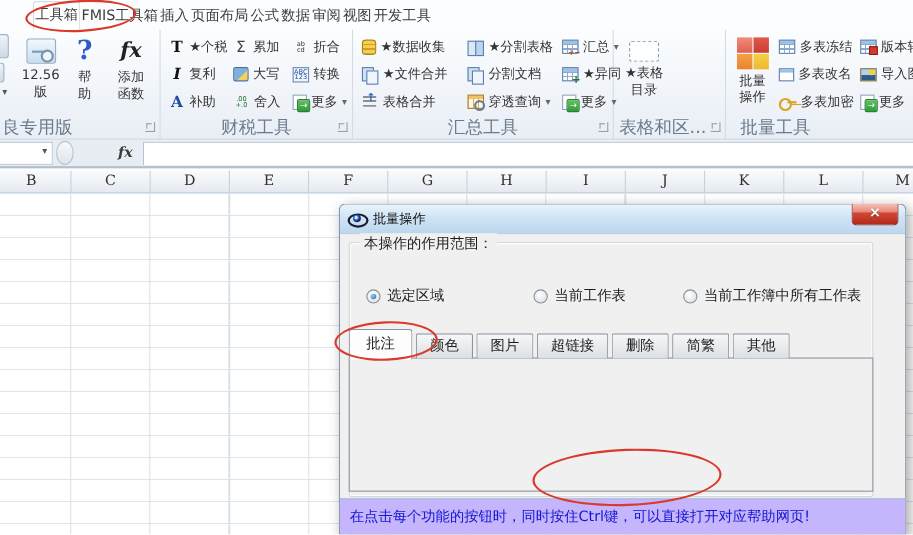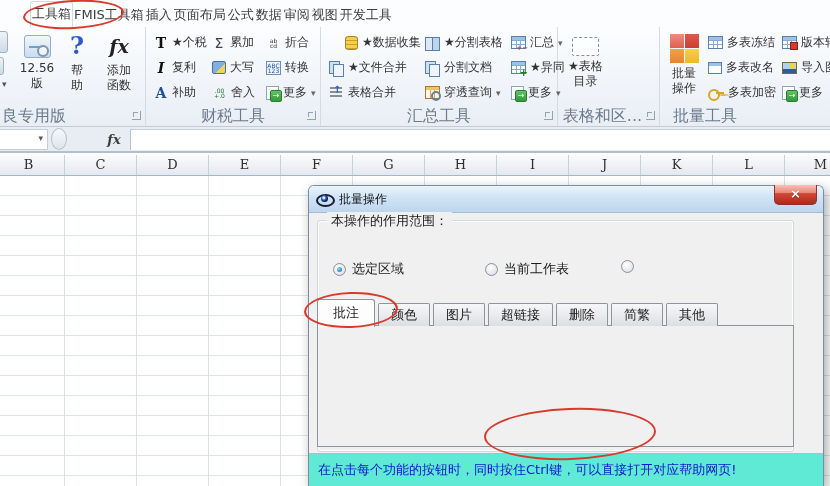--- a/index.html
+++ b/index.html
@@ -95,21 +95,21 @@
   .radio.selected .rdot{position:relative}
   .radio.selected .rdot::after{content:"";position:absolute;left:3px;top:3px;width:5px;height:5px;border-radius:50%;background:radial-gradient(circle at 35% 35%,#8fd2f2,#1b66a8)}
   .dtabs{position:absolute;left:8px;top:112px;height:28px;display:flex;align-items:flex-end;z-index:3}
   .dtab{height:23px;line-height:21px;padding:0 12px;margin-right:3px;background:linear-gradient(#f6f7f8,#dcdfe2);border:1px solid #8d93a0;border-bottom:none;border-radius:2px 2px 0 0;font-size:13px;color:#1c1c1c}
   .dtab.active{height:28px;line-height:26px;background:#fdfdfd;padding:0 15px;margin-bottom:-1px;border-radius:3px 3px 0 0}
   .dpanel{position:absolute;left:8px;top:139px;width:477px;height:122px;border:1px solid #8d93a0;background:#f0f0f0;z-index:2}
   .dbtn{position:absolute;height:27px;border:1px solid #757575;border-radius:3px;background:linear-gradient(#f5f5f5,#ececec 45%,#dddddd 46%,#cfcfcf);font-size:13px;color:#111;display:flex;align-items:center;justify-content:center;white-space:nowrap}
   .dbtn.focused{border:1px solid #3c98d9;box-shadow:0 0 0 2px #8ed3f3}
   .bc1{left:24px;width:131px}.bc2{left:188px;width:128px}.bc3{left:352px;width:128px}
   .br1{top:162px}.br2{top:198px}.br3{top:232px}
-  .dstatus{position:absolute;left:0;right:0;top:267px;bottom:0;background:#5eead4;border-top:1px solid #a9bed6;color:#1414d2;font-size:13px;padding:7px 9px 0;white-space:nowrap;overflow:hidden}
+  .dstatus{position:absolute;left:0;right:0;top:267px;bottom:0;background:#c4b5fd;border-top:1px solid #a9bed6;color:#1414d2;font-size:13px;padding:7px 9px 0;white-space:nowrap;overflow:hidden}
 
   
   .ellipse{position:absolute;border:2px solid #d93a2b;border-radius:50%;z-index:20;pointer-events:none}
   .a1{left:23px;top:0px;width:101px;height:29px;transform:rotate(-3deg)}
   .a2{left:304px;top:292px;width:94px;height:36px;transform:rotate(-2deg)}
   .a3{left:484px;top:408px;width:172px;height:52px;transform:rotate(-2deg)}
 </style>
 </head>
 <body>
 
@@ -188,21 +188,21 @@
       </div>
     <div class="sbtn row3 dd" style="left:118px">
         <span class="i-page-arrow"></span>
         <span>更多</span>
       </div>
     <div class="rgroup-label" style="left:14px">财税工具</div>
     <span class="launcher"></span>
   </div>
 
   <div class="rgroup" style="left:321px;width:237px">
-    <div class="sbtn row1" style="left:22px">
+    <div class="sbtn row1" style="left:6px">
         <span class="i-db"></span>
         <span>★数据收集</span>
       </div>
     <div class="sbtn row1" style="left:102px">
         <span class="i-split"></span>
         <span>★分割表格</span>
       </div>
     <div class="sbtn row1 dd" style="left:188px">
         <span class="i-grid pm"></span>
         <span>汇总</span>
@@ -320,20 +320,21 @@
   <div class="radio selected" style="left:24px">
     <span class="rdot"></span>
     <span>选定区域</span>
   </div>
   <div class="radio" style="left:176px">
     <span class="rdot"></span>
     <span>当前工作表</span>
   </div>
   <div class="radio" style="left:312px">
     <span class="rdot"></span>
+    <span>当前工作簿中所有工作表</span>
   </div>
 
   <div class="dtabs">
     <div class="dtab active">批注</div>
     <div class="dtab">颜色</div>
     <div class="dtab">图片</div>
     <div class="dtab">超链接</div>
     <div class="dtab">删除</div>
     <div class="dtab">简繁</div>
     <div class="dtab">其他</div>

